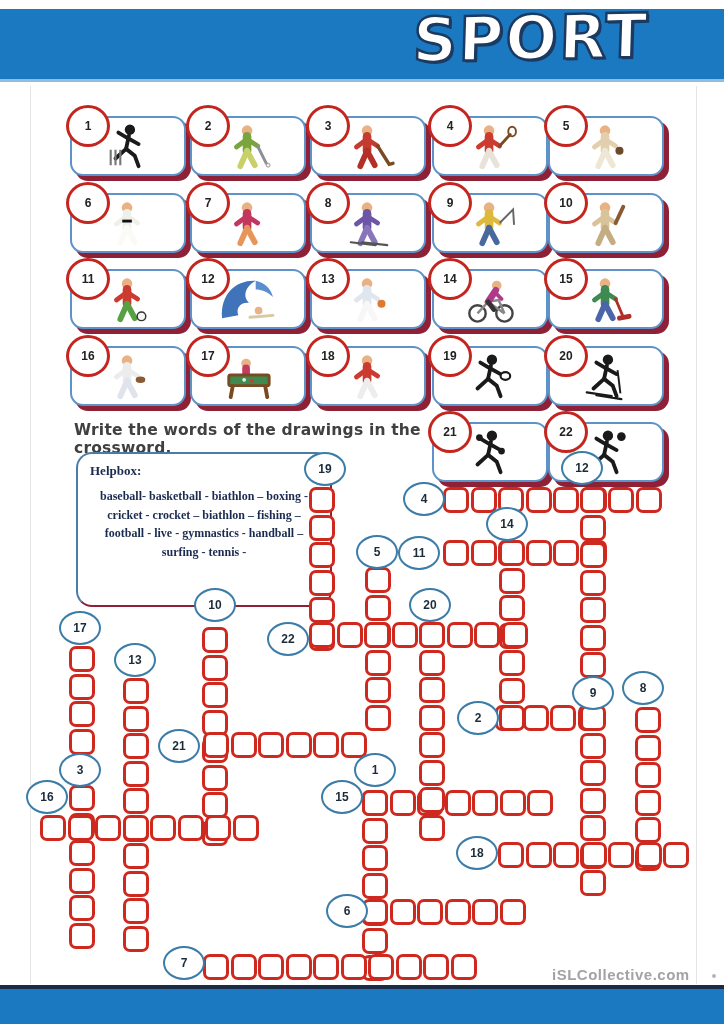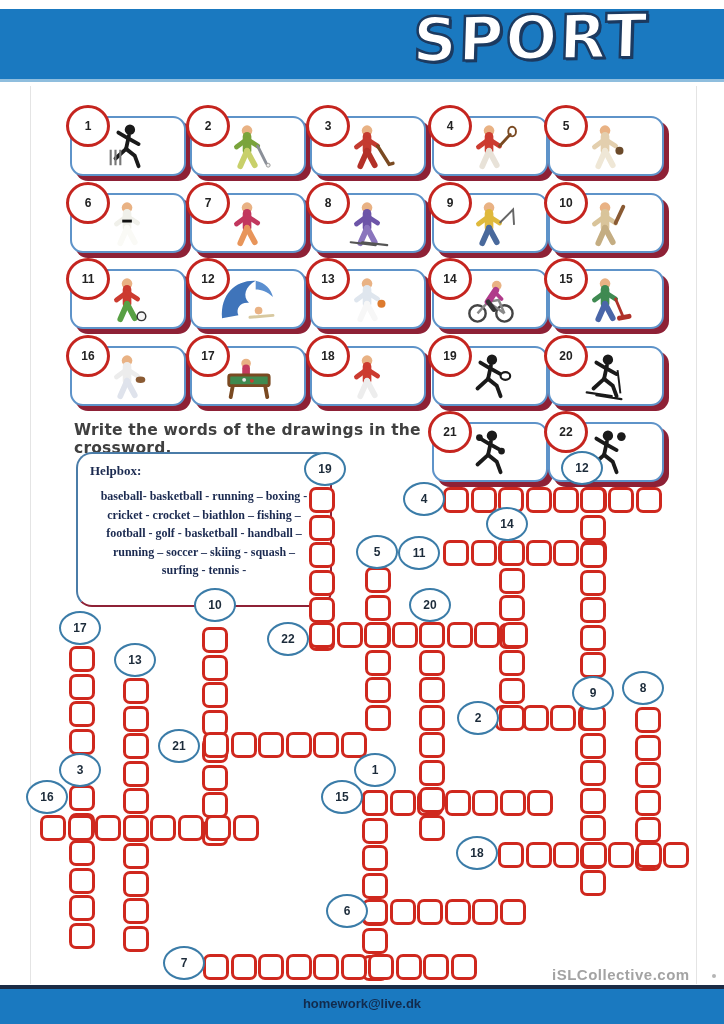--- a/index.html
+++ b/index.html
@@ -321,24 +321,23 @@
           <circle cx="48" cy="10" r="4.5" fill="#1a1a1a"></circle>
         </svg>
       </div>
     </div>
 
   <div class="instruction">Write the words of the drawings in the crossword.</div>
 
   <div class="helpbox">
     <div class="hb-title">Helpbox:</div>
     <div>
-        <div class="hb-line">baseball- basketball - running – boxing -</div>
+        <div class="hb-line">baseball- basketball - biathlon – boxing -</div>
         <div class="hb-line">cricket - crocket – biathlon – fishing –</div>
-        <div class="hb-line">football - golf - basketball - handball –</div>
-        <div class="hb-line">running – soccer – skiing - squash –</div>
+        <div class="hb-line">football - live - gymnastics - handball –</div>
         <div class="hb-line">surfing - tennis -</div>
       </div>
   </div>
 
   <div>
       <div class="cw-cell" style="left: 362px; top: 790px;"></div>
       <div class="cw-cell" style="left: 362px; top: 817.5px;"></div>
       <div class="cw-cell" style="left: 362px; top: 845px;"></div>
       <div class="cw-cell" style="left: 362px; top: 872.5px;"></div>
       <div class="cw-cell" style="left: 362px; top: 900px;"></div>
@@ -510,18 +509,17 @@
       <div class="cw-num" style="left: 304px; top: 452px;">19</div>
       <div class="cw-num" style="left: 409px; top: 588px;">20</div>
       <div class="cw-num" style="left: 158px; top: 729px;">21</div>
       <div class="cw-num" style="left: 267px; top: 622px;">22</div>
     </div>
 
   <div class="watermark">iSLCollective.com</div>
   <div class="wm-dot"></div>
   <div class="footline"></div>
   <div class="footbar"></div>
-  <div class="footmail">homework@live.dk</div>
 
   <div class="edge" style="left:30px"></div>
   <div class="edge" style="left:696px"></div>
 
 </div>
 
 </body></html>

